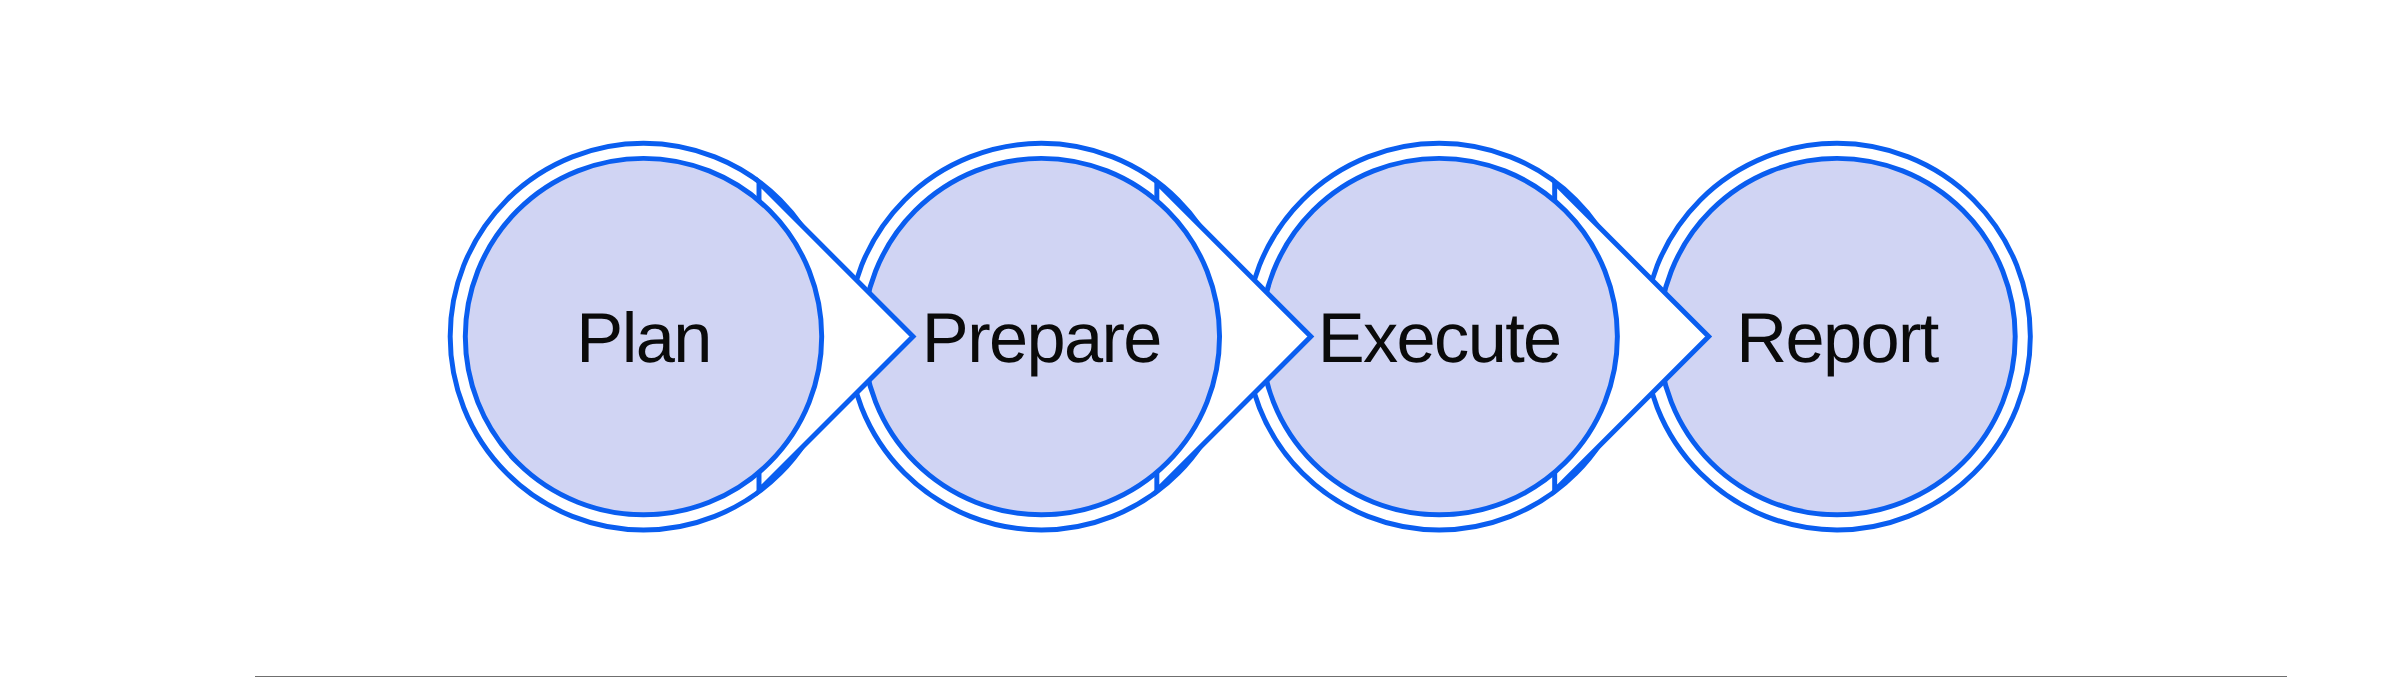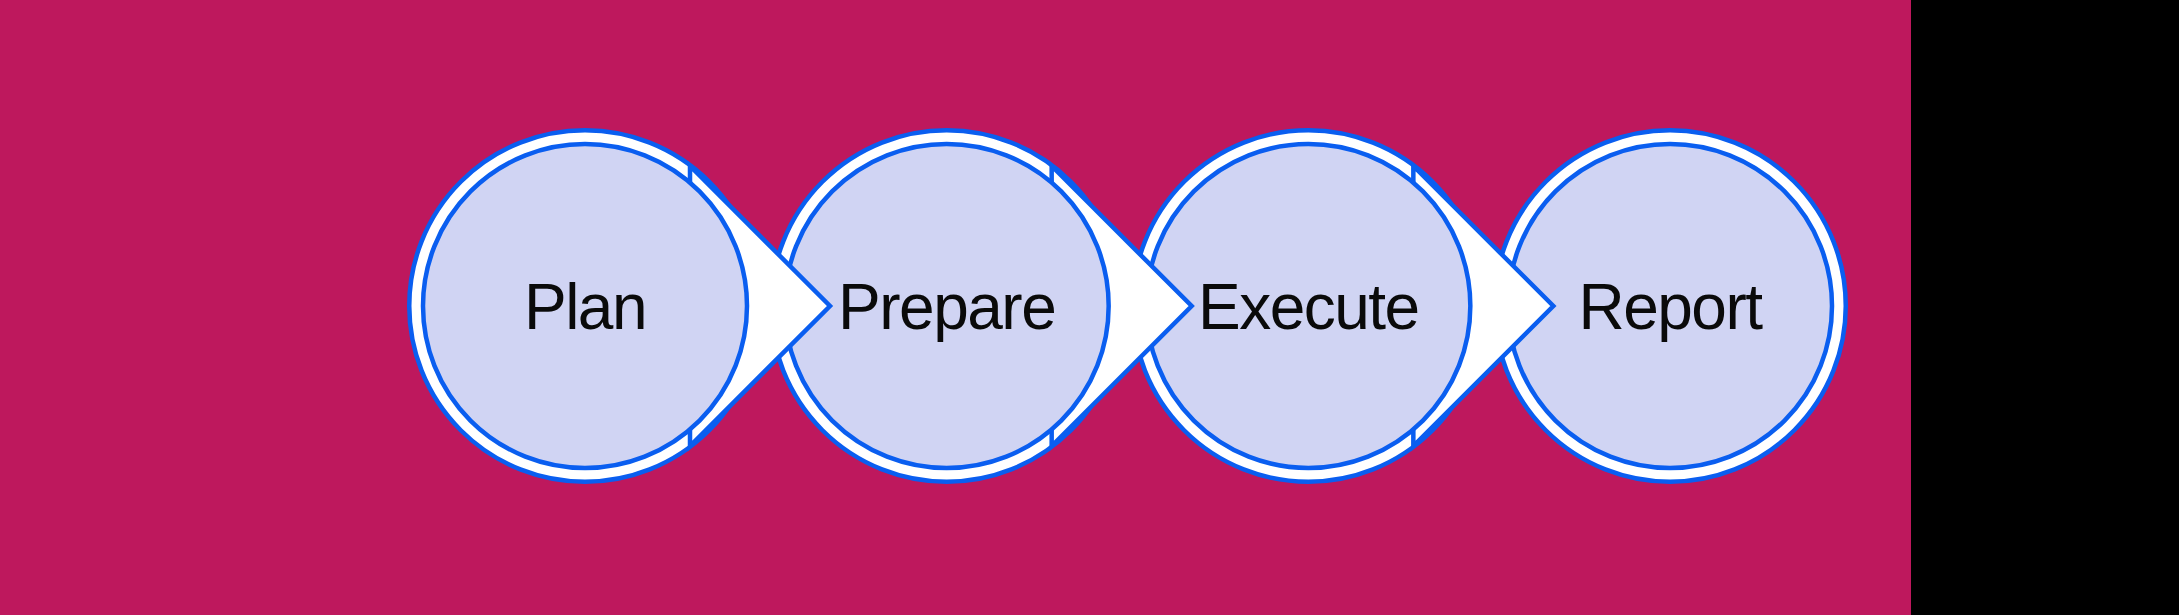--- a/index.html
+++ b/index.html
@@ -2,24 +2,24 @@
 <html><head>
 <meta charset="utf-8">
 <style>
   html, body {
     margin: 0;
     padding: 0;
     background: #000000;
   }
   .stage {
     position: relative;
-    width: 1911px;
+    width: 2179px;
     height: 615px;
     overflow: hidden;
-    background: #be185d;
+    background: #ffffff;
   }
   svg text {
     font-family: "Liberation Sans", sans-serif;
     font-weight: 400;
     letter-spacing: -1.5px;
   }
 </style>
 </head>
 <body>
 

